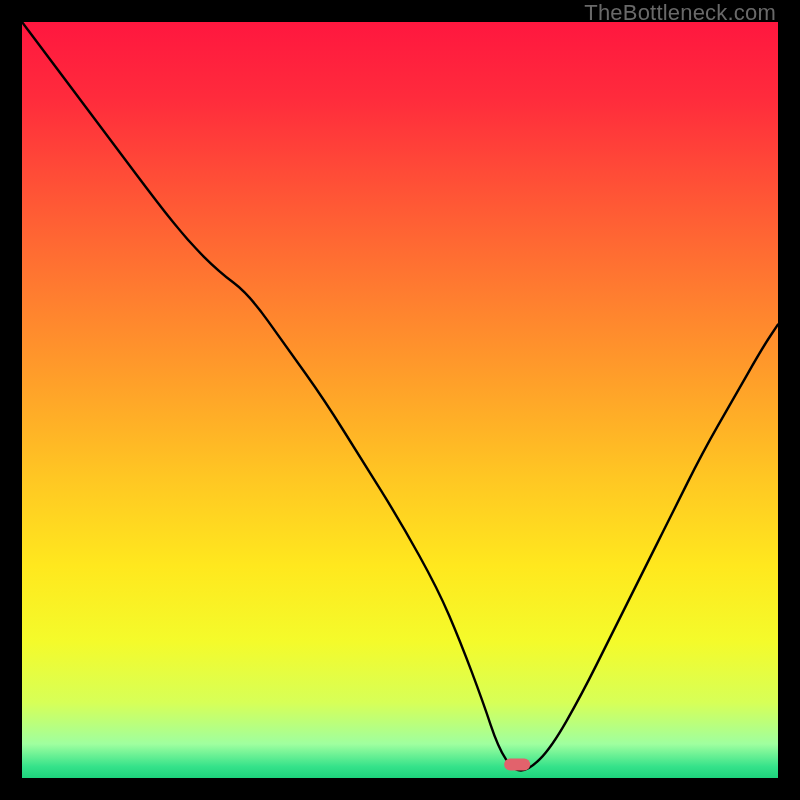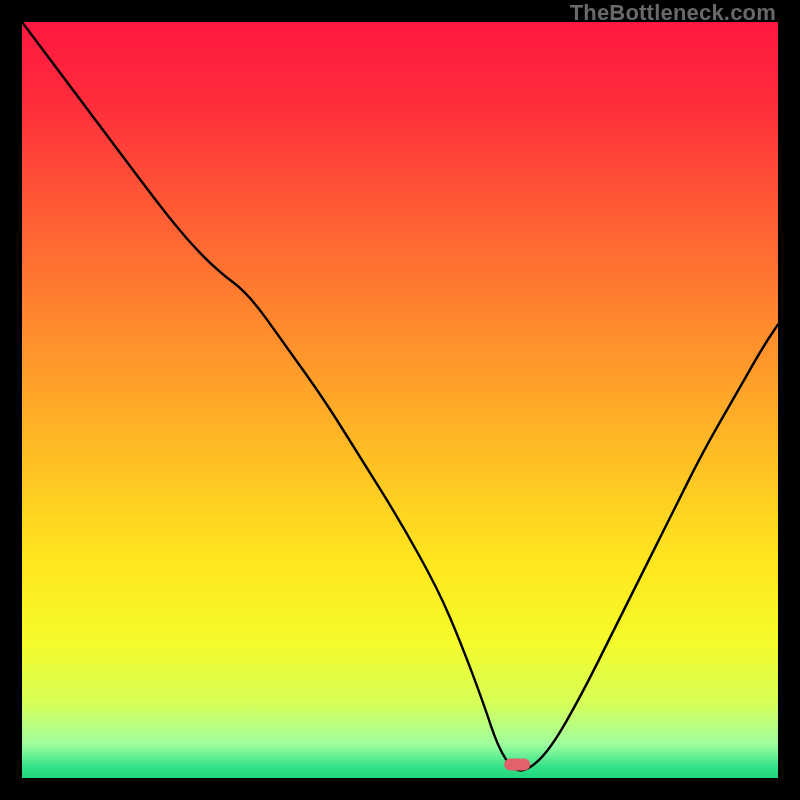--- a/index.html
+++ b/index.html
@@ -17,21 +17,21 @@
     width: 756px;
     height: 756px;
     background: #000000;
   }
   .watermark {
     position: absolute;
     top: 0px;
     right: 24px;
     font-family: Arial, Helvetica, sans-serif;
     font-size: 22px;
-    font-weight: 700;
+    font-weight: 400;
     color: #696969;
     letter-spacing: 0.2px;
   }
   svg {
     display: block;
   }
 </style>
 </head>
 <body>
 

